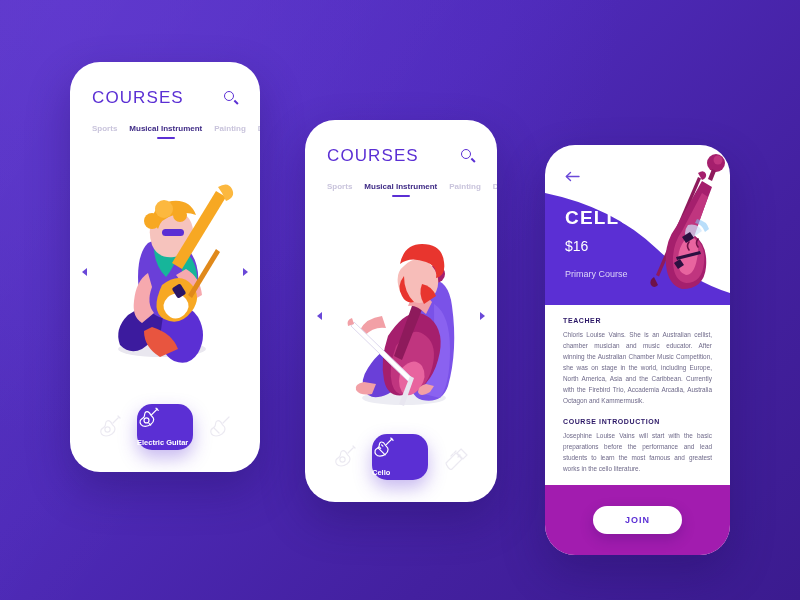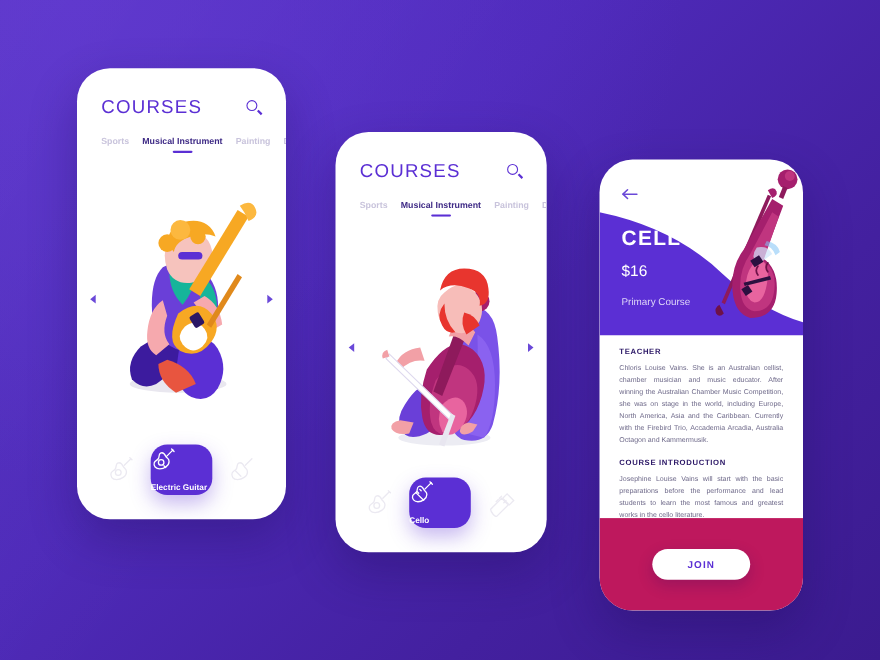--- a/index.html
+++ b/index.html
@@ -70,22 +70,22 @@
   .h-title{ color:#fff; font-weight:bold; font-size:19px; letter-spacing:1.2px; }
   .h-price{ color:#fff; font-weight:normal; font-size:14px; margin-top:9px; }
   .h-sub{ color:#ded6f8; font-size:9px; margin-top:15px; }
   .hero-art{ position:absolute; right:-4px; top:2px; z-index:2; }
 
   .detail{ padding:12px 18px 0 18px; }
   .sec-h{ color:#2b1766; font-weight:bold; font-size:7px; letter-spacing:.6px; margin-bottom:5px; }
   .sec-p{ color:#6f6a8a; font-size:6.4px; line-height:1.72; text-align:justify; }
   .sec-gap{ height:12px; }
 
-  .join-wrap{ position:absolute; left:0; right:0; bottom:0; height:84px;
-    background:#be185d; display:flex; align-items:center; justify-content:center; }
+  .join-wrap{ position:absolute; left:0; right:0; bottom:0; height:70px;
+    background:#a21caf; display:flex; align-items:center; justify-content:center; }
   .join{ background:#fff; color:#5b2fd4; font-weight:bold; font-size:9px;
     letter-spacing:1px; border:none; border-radius:20px; padding:9px 32px;
     box-shadow:0 5px 14px rgba(30,10,90,0.22); cursor:pointer; }
   .card3-body{ position:relative; height:100%; }
 </style>
 </head>
 <body>
 
 <div class="bg-sheen"></div>
 

